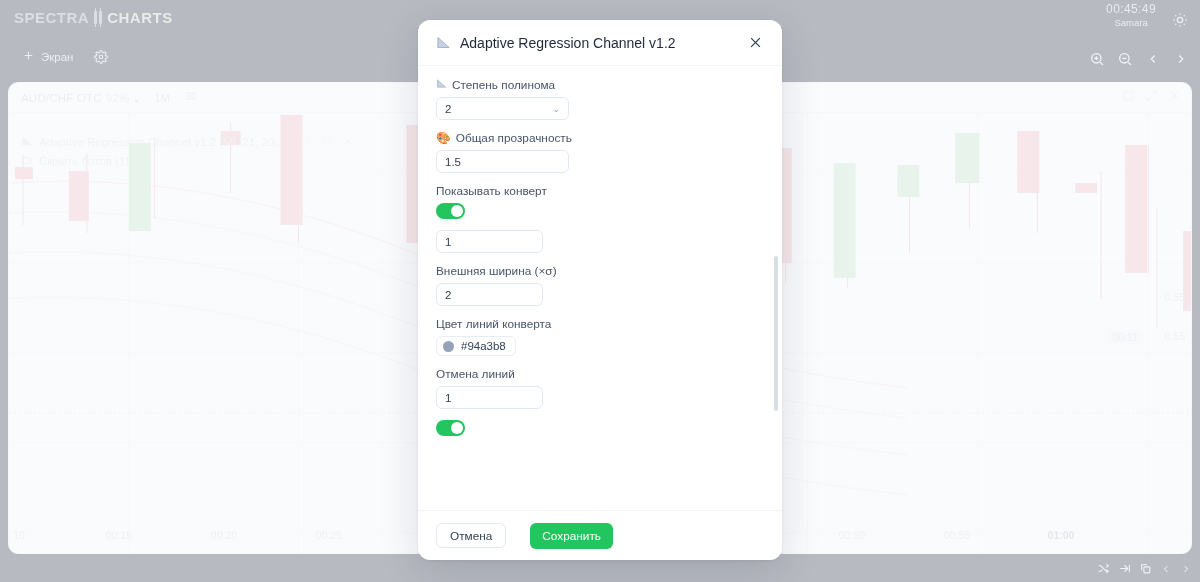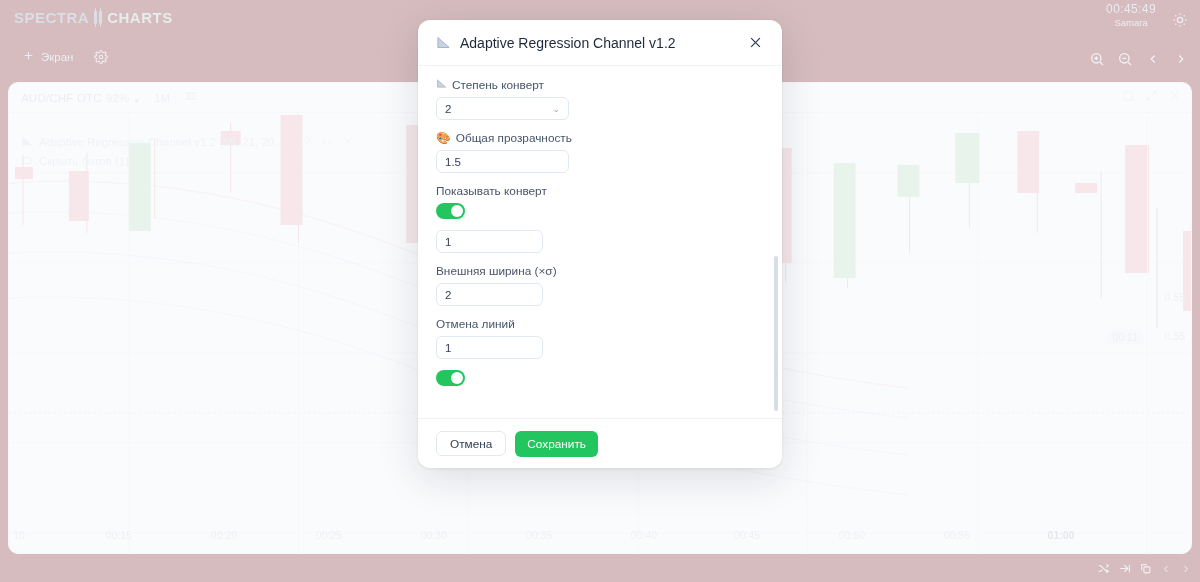--- a/index.html
+++ b/index.html
@@ -2,21 +2,21 @@
 <html><head>
 <meta charset="utf-8">
 <style>
   * { box-sizing: border-box; margin: 0; padding: 0; }
   html, body {
     width: 1200px; height: 582px;
     font-family: "Liberation Sans", sans-serif;
     background: #f8fafc;
     overflow: hidden;
   }
-  #app { position: relative; width: 1200px; height: 582px; background: #7f1d1d; }
+  #app { position: relative; width: 1200px; height: 582px; background: #0f172a; }
 
   
   #backdrop-app { position: absolute; inset: 0; }
 
   .topbar {
     position: absolute; top: 0; left: 0; right: 0; height: 34px;
     display: flex; align-items: center; padding: 0 14px;
   }
   .logo { font-size: 15px; font-weight: 700; letter-spacing: .5px; color: #8d97a8; display: flex; align-items: center; gap: 5px; }
   .logo .charts { color: #b9ccbc; font-weight: 700; }
@@ -68,21 +68,21 @@
   }
 
   .time-axis { position: absolute; left: 0; right: 0; bottom: 0; height: 24px; }
   .time-lbl { position: absolute; font-size: 10.5px; color: #d3d8e0; transform: translateX(-50%); }
   .time-lbl.cur { color: #aeb5c0; font-weight: 700; }
   .bottom-tools { position: absolute; right: 8px; bottom: 3px; display: flex; gap: 8px; align-items: center; color: #dfe3e9; }
 
   
   #overlay { position: absolute; inset: 0; background: rgba(248,250,252,0.72); }
   .modal {
-    position: absolute; left: 418px; top: 20px; width: 364px; height: 448px;
+    position: absolute; left: 418px; top: 20px; width: 364px; height: 540px;
     background: #fff; border-radius: 12px;
     box-shadow: 0 10px 40px rgba(15,23,42,.13), 0 1px 3px rgba(15,23,42,.07);
     display: flex; flex-direction: column; overflow: hidden;
   }
   .modal-head {
     height: 46px; flex: 0 0 46px; display: flex; align-items: center;
     padding: 0 14px 0 18px; border-bottom: 1px solid #f1f3f6;
   }
   .modal-title { font-size: 14px; color: #1e293b; display: flex; align-items: center; gap: 9px; flex: 1; }
   .tri-icon { width: 15px; height: 15px; }
@@ -107,21 +107,21 @@
     display: inline-flex; align-items: center; gap: 7px;
     border: 1px solid #e8edf3; border-radius: 6px; padding: 3px 9px 3px 6px;
     font-size: 11.5px; color: #334155; background: #fff;
   }
   .dot { width: 11px; height: 11px; border-radius: 50%; display: block; }
 
   .mscroll { position: absolute; right: 4px; top: 190px; width: 4px; height: 155px; background: #d8dee6; border-radius: 3px; }
 
   .modal-foot {
     flex: 0 0 50px; border-top: 1px solid #f1f3f6;
-    display: flex; align-items: center; gap: 9px; padding: 0 18px;
+    display: flex; align-items: center; gap: 24px; padding: 0 18px;
   }
   .btn-cancel { height: 25px; padding: 0 13px; border: 1px solid #e2e8f0; border-radius: 6px; background: #fff; font-size: 11.8px; color: #334155; display: flex; align-items: center; }
   .btn-save { height: 26px; padding: 0 12px; border-radius: 6px; background: #22c55e; color: #fff; font-size: 11.8px; display: flex; align-items: center; }
 </style>
 </head>
 <body>
 
 <div id="app">
 
   <div id="backdrop-app">
@@ -368,21 +368,21 @@
 
     <div class="modal-body">
 
       <div class="field">
         <div class="flabel">
           <span>
             <svg viewBox="0 0 24 24" width="11" height="11" fill="#c7d2e4" stroke="#94a3b8" stroke-width="1.2">
                 <path d="M3 4v16h18z"></path>
               </svg>
           </span>
-          <span>Степень конверт</span>
+          <span>Степень полинома</span>
         </div>
         <div class="fi sel">
           <span>2</span>
           <span class="chev">⌄</span>
         </div>
       </div>
 
       <div class="field">
         <div class="flabel">
           <span>🎨</span>
@@ -408,20 +408,29 @@
 
       <div class="field">
         <div class="flabel">
           <span>Внешняя ширина (×σ)</span>
         </div>
         <div class="fi">
           <span>2</span>
         </div>
       </div>
 
+      <div class="field">
+        <div class="flabel">
+          <span>Цвет линий конверта</span>
+        </div>
+        <div class="swatch-box">
+          <span class="dot" style="background:#94a3b8"></span>
+          <span>#94a3b8</span>
+        </div>
+      </div>
 
       <div class="field">
         <div class="flabel">
           <span>Отмена линий</span>
         </div>
         <div class="fi">
           <span>1</span>
         </div>
       </div>
 

